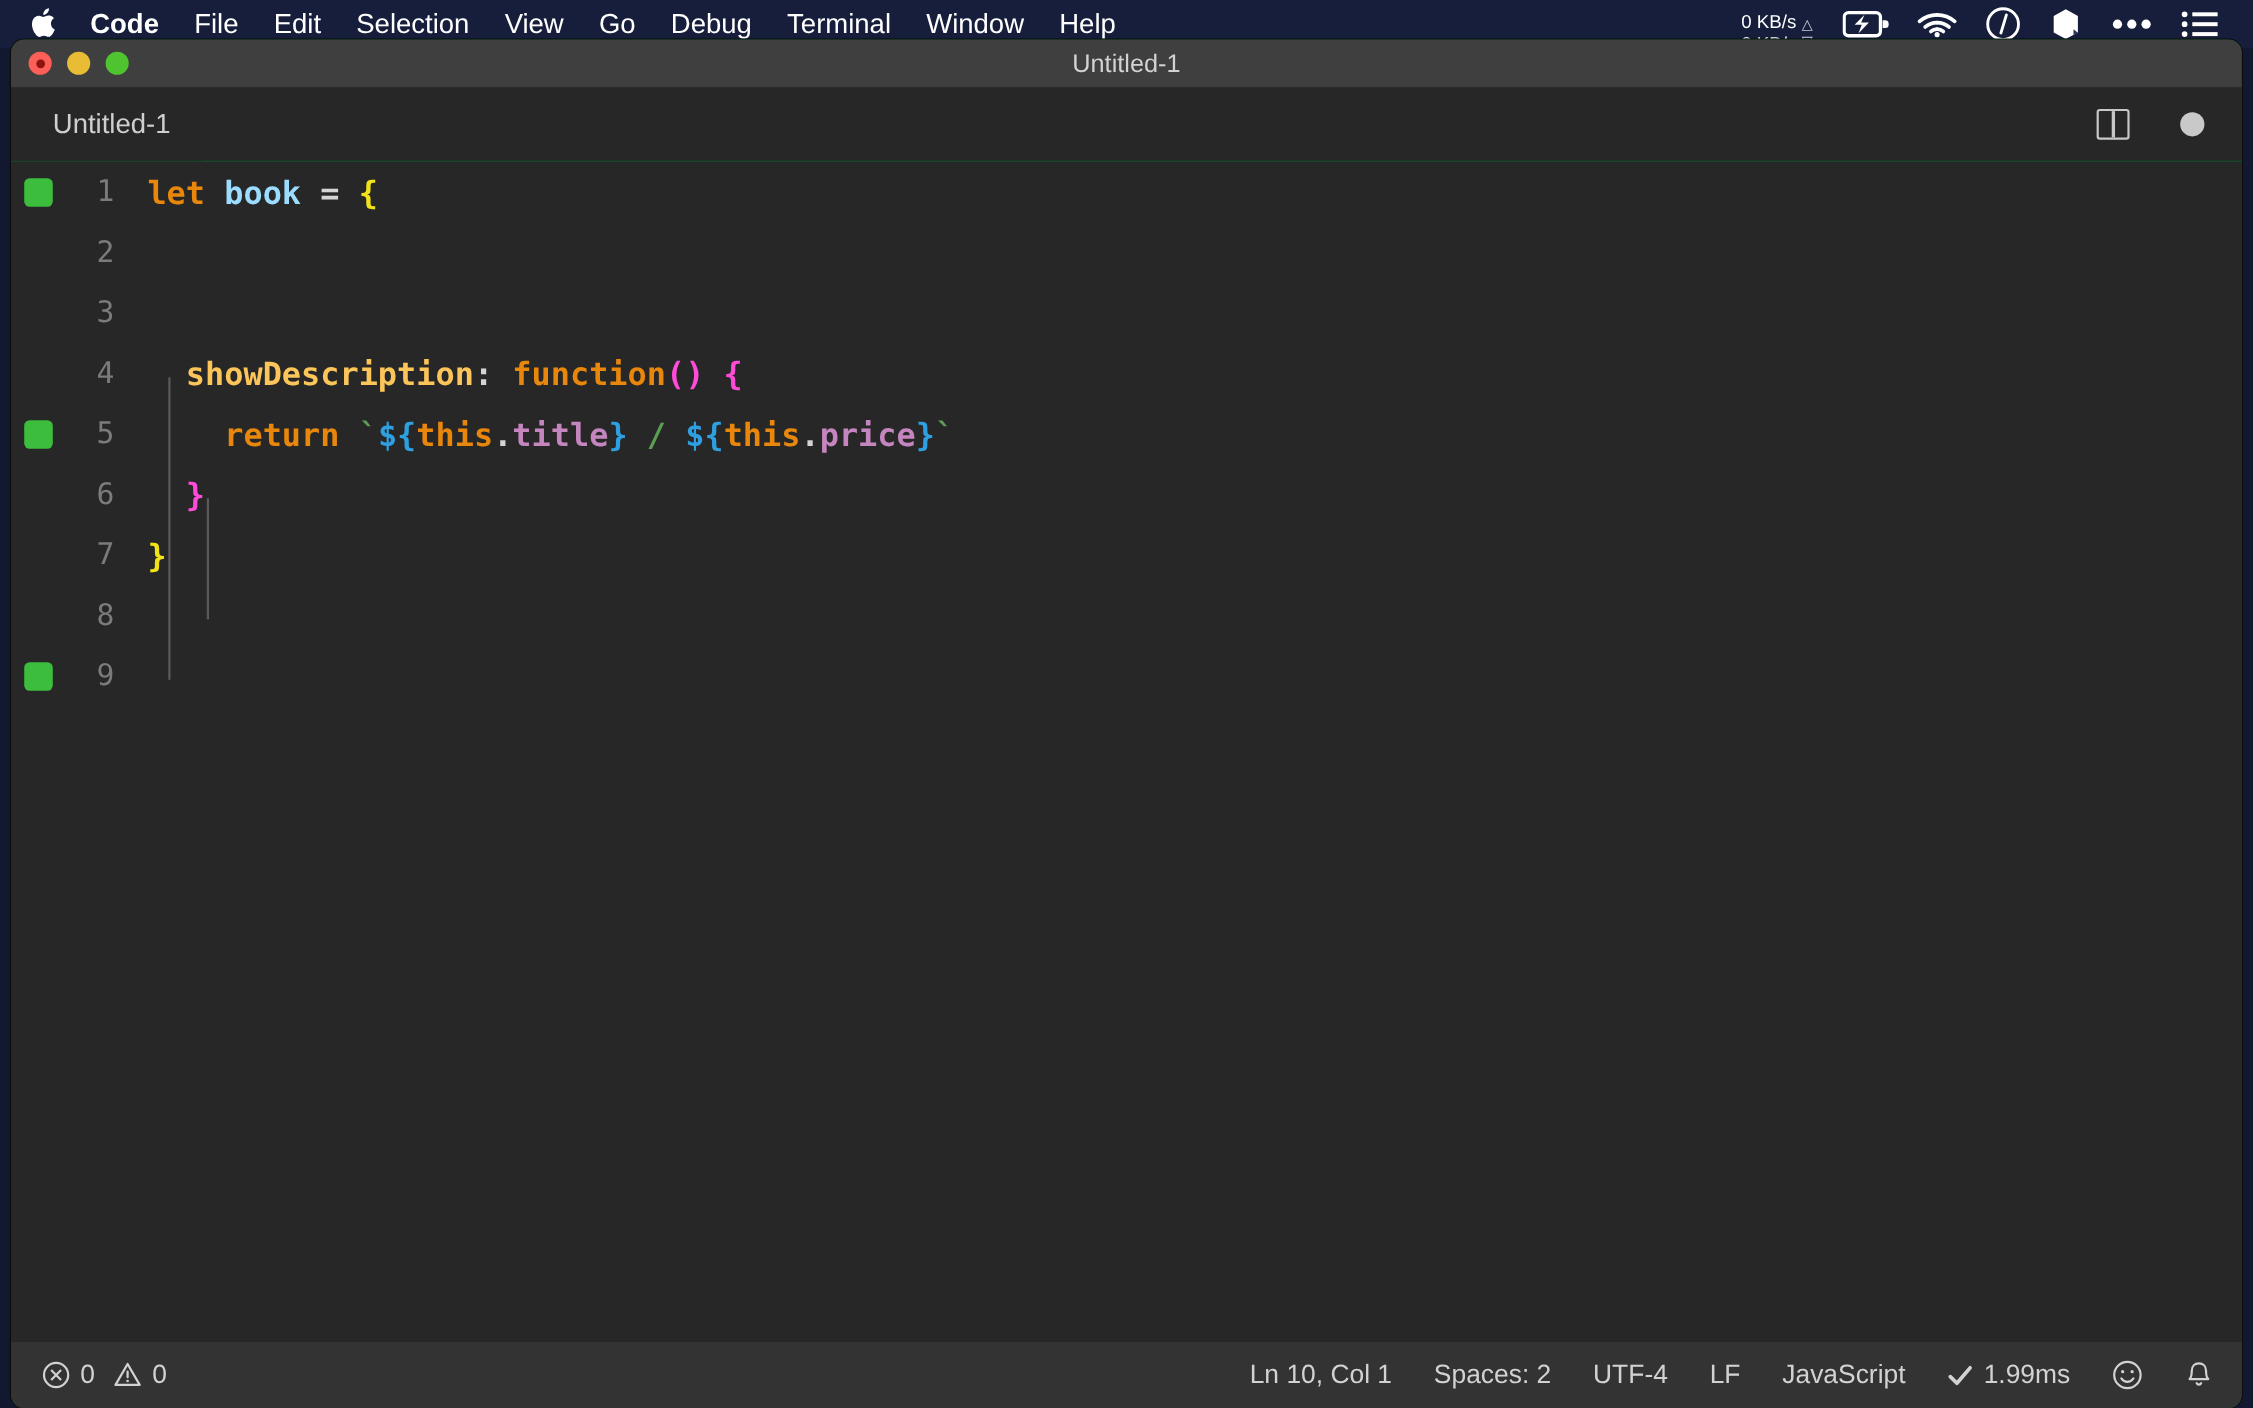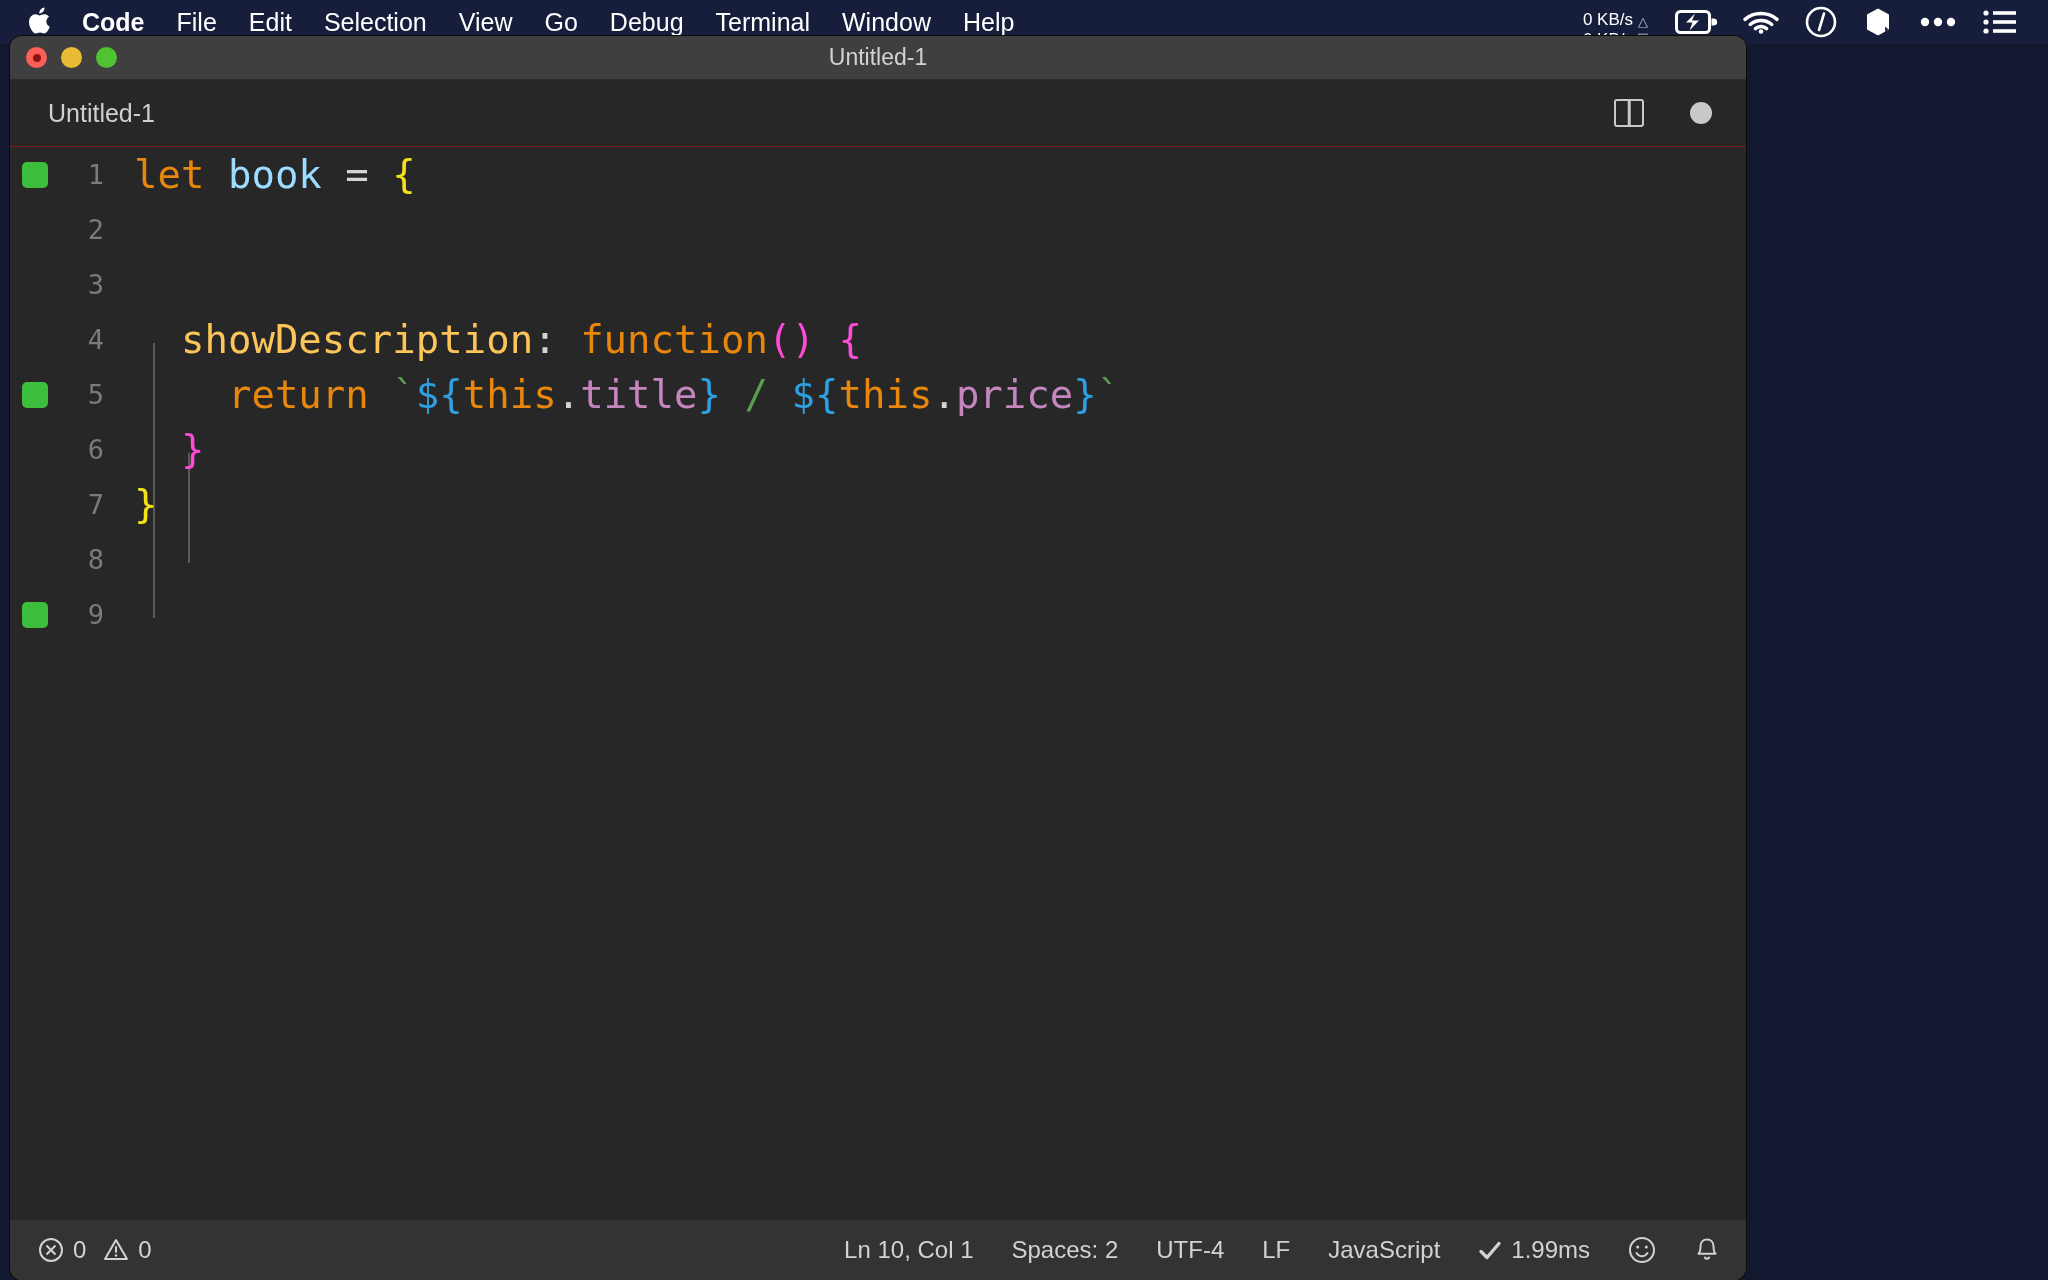--- a/index.html
+++ b/index.html
@@ -37,22 +37,22 @@
     margin-right: 14px;
     margin-top: 16px;
   }
   .net-speed .rows { text-align: right; }
   .net-speed .arrows { margin-left: 5px; font-size: 13px; line-height: 1.25; color: #c9ccd8; }
   .tray-icon { margin: 0 13px; display: flex; align-items: center; }
 
   
   .window {
     position: absolute; left: 10px; top: 36px;
-    width: 1736px; height: 1244px;
-    background: #7f1d1d;
+    width: 2028px; height: 1244px;
+    background: #14532d;
     border-radius: 12px;
     overflow: hidden;
     box-shadow: 0 0 0 1px #0c0c0c;
   }
   .titlebar {
     height: 44px; background: #3f3f3f;
     display: flex; align-items: center; position: relative;
     border-bottom: 1px solid #2d2d2d;
   }
   .traffic { display: flex; align-items: center; margin-left: 16px; gap: 14px; }
@@ -111,23 +111,24 @@
     width: 26px; height: 26px; border-radius: 5px; background: #3dbd3d;
   }
   .lineno {
     width: 122px; text-align: right; padding-right: 28px;
     color: #7b7b7b; font-size: 27px;
     font-family: "DejaVu Sans Mono", monospace;
     flex: 0 0 122px;
   }
   .code {
     font-family: "DejaVu Sans Mono", monospace;
-    font-size: 39px; color: #d4d4d4; white-space: pre;
+    font-size: 29px; color: #d4d4d4; white-space: pre;
     position: relative; flex: 1 1 auto;
     padding-left: 2px;
+    font-weight: bold;
   }
   .line.active .code::before {
     content: ""; position: absolute; left: 0; top: -13px; height: 55px;
     right: -1700px; background: #3a3a3a; z-index: 0;
   }
   .code > * { position: relative; z-index: 1; }
 
   
   .indent-guide {
     position: absolute; width: 1.5px; background: #5a5a5a;

